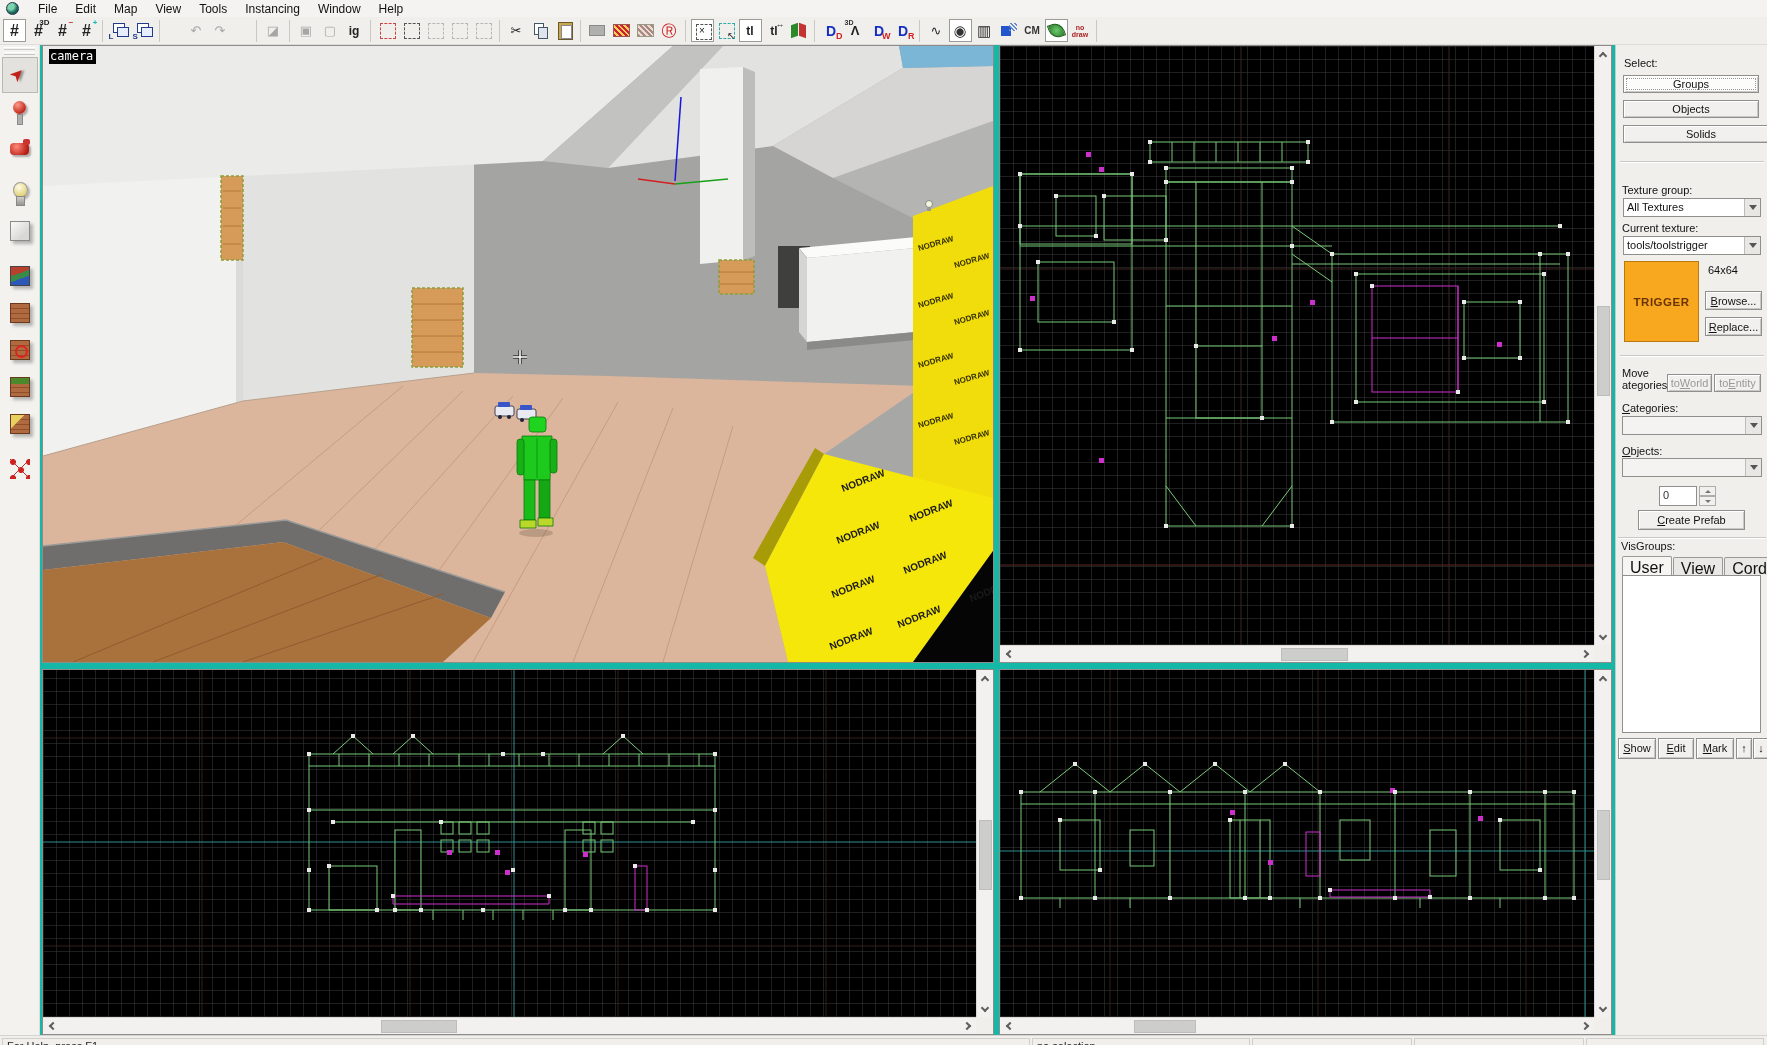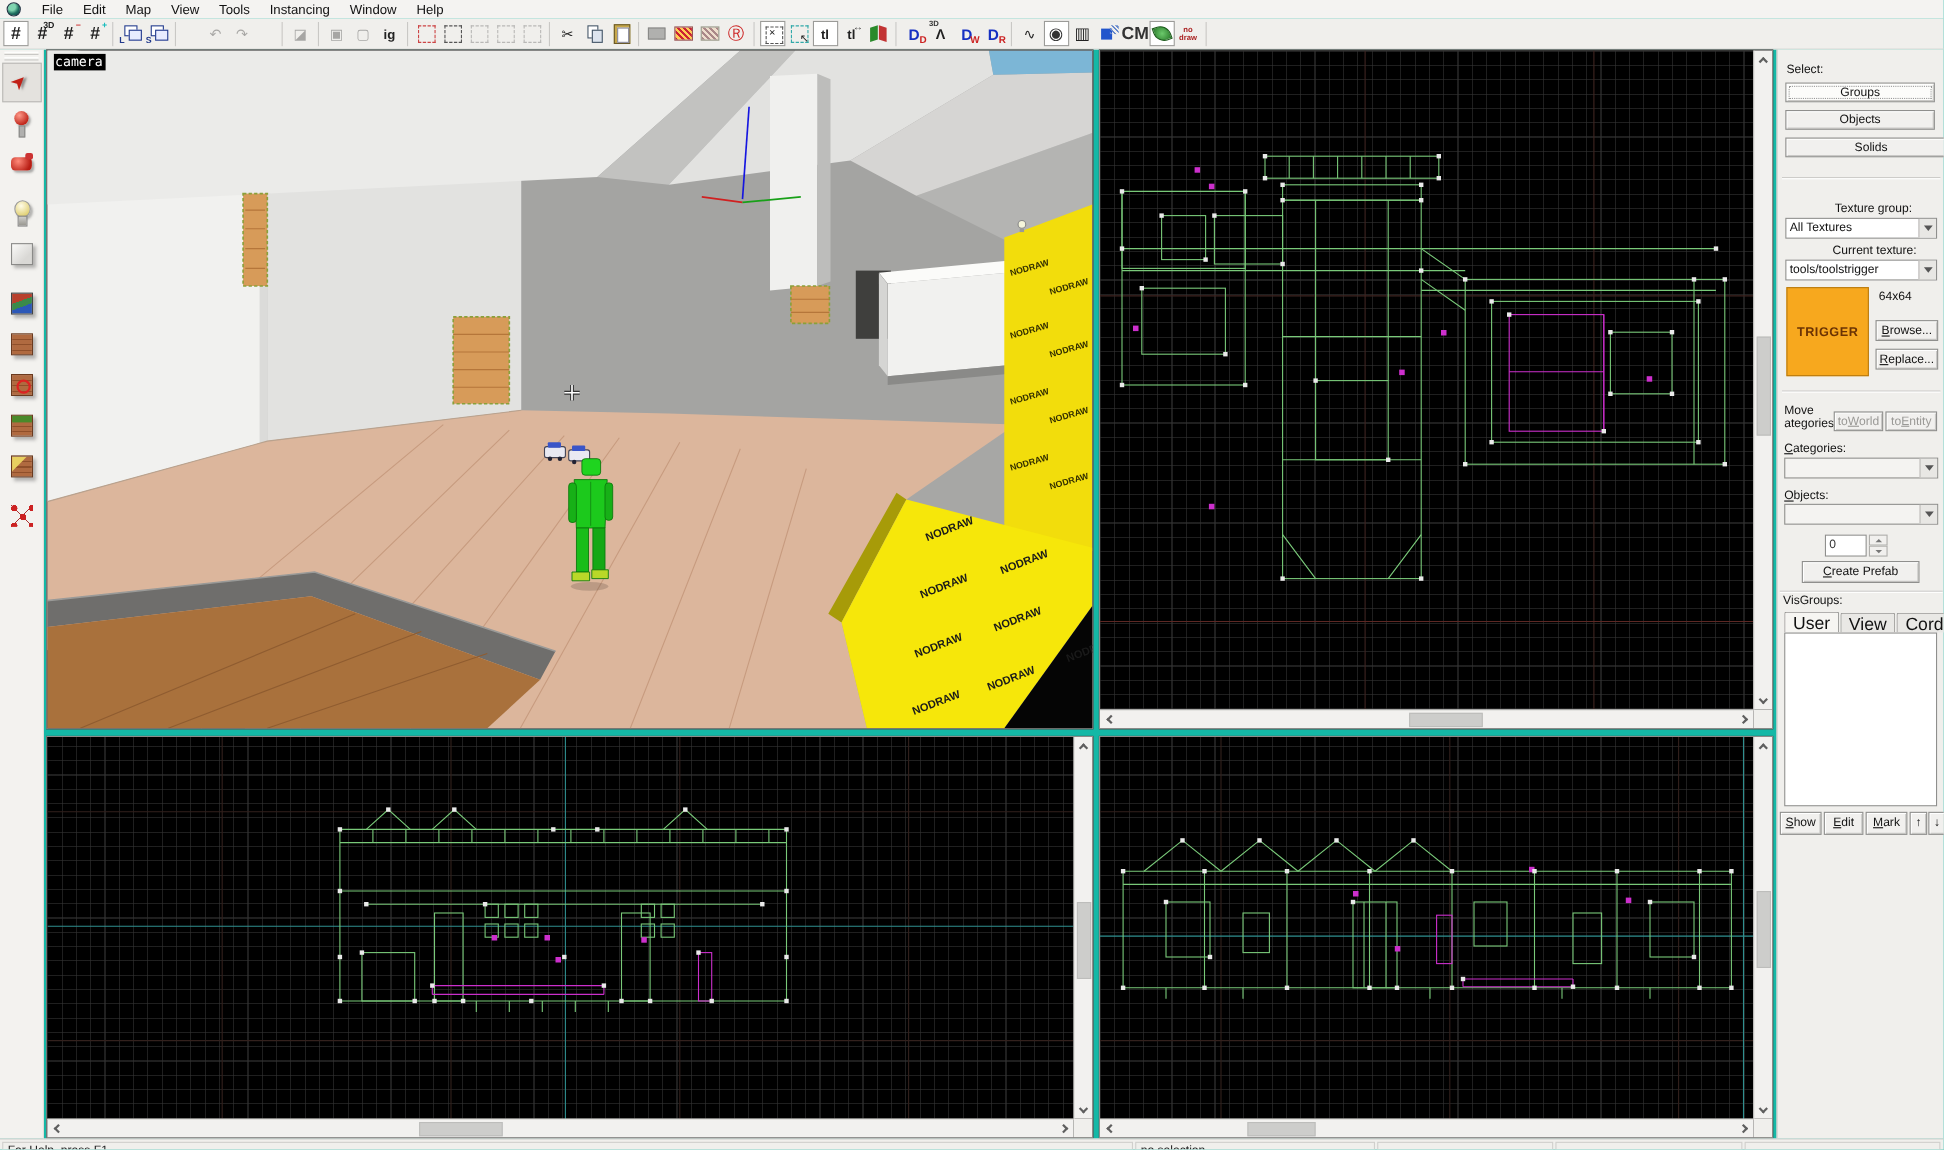--- a/index.html
+++ b/index.html
@@ -61,21 +61,21 @@
     background:#c23333; transform:skewY(18deg); }
   .tb.dblue .g { color:#1630c2; font-weight:bold; font-size:14px; }
   .tb.dblue .bd { color:#c22; font-size:9px; bottom:1px; top:auto; }
   .tb.zig .g { font-weight:bold; font-size:13px; }
   .tb.zig .bd { color:#333; font-size:7px; left:1px; right:auto; }
   .tb.sph .g { font-size:15px; color:#333; }
   .tb.hat .g { font-size:15px; }
   .tb.fadebox::before { content:""; position:absolute; left:4px; top:7px; width:10px; height:10px; background:#2255cc; }
   .tb.fadebox::after { content:""; position:absolute; right:3px; top:4px; width:8px; height:8px;
     background:repeating-linear-gradient(45deg,#68c 0 1.5px,#fff0 1.5px 3px); }
-  .tb.cm .g { font-size:16px; font-weight:bold; color:#333; }
+  .tb.cm .g { font-size:10px; font-weight:bold; color:#333; }
   .tb.leaf::before { content:""; width:13px; height:13px; background:radial-gradient(#6cc96c,#2a7a2a);
     border-radius:0 70% 0 70%; transform:rotate(-20deg); border:1px solid #1a5a1a; }
   .tb.nodraw { flex-direction:column; }
   .tb.nodraw .g, .tb.nodraw .bd { position:static; color:#a22; font-size:7px; font-weight:bold; line-height:1; }
 
   
   #toolcol { position:absolute; left:0; top:45px; width:40px; height:990px; background:#f3f2ef;
     border-right:1px solid #dddcd9; }
   .grip { height:3px; border-top:1px solid #fff; border-bottom:1px solid #c9c8c5; margin:2px 4px; }
   .tool { width:36px; height:36px; margin:1px auto; display:flex; align-items:center; justify-content:center;
@@ -850,28 +850,28 @@
     <div class="sbcorner"></div>
   </div>
 
   <div id="sidepanel">
     <span class="lbl" style="left:8px;top:12px;">Select:</span>
     <button class="wbtn def" style="left:7px;top:30px;width:136px;height:18px;">Groups</button>
     <button class="wbtn" style="left:7px;top:55px;width:136px;height:18px;">Objects</button>
     <button class="wbtn" style="left:7px;top:80px;width:156px;height:18px;">Solids</button>
     <div class="etch" style="left:4px;top:116px;width:144px;"></div>
 
-    <span class="lbl" style="left:6px;top:139px;margin-left:46px;">Texture group:</span>
+    <span class="lbl" style="left:6px;top:139px;">Texture group:</span>
     <div class="combo" style="left:7px;top:153px;width:138px;">
       <span class="combo-val">All Textures</span>
       <span class="combo-btn">
           <span class="arr"></span>
         </span>
     </div>
-    <span class="lbl" style="left:6px;top:177px;margin-left:44px;">Current texture:</span>
+    <span class="lbl" style="left:6px;top:177px;">Current texture:</span>
     <div class="combo" style="left:7px;top:191px;width:138px;">
       <span class="combo-val">tools/toolstrigger</span>
       <span class="combo-btn">
           <span class="arr"></span>
         </span>
     </div>
     <div class="texpreview">
       <span>TRIGGER</span>
     </div>
     <span class="lbl" style="left:92px;top:219px;">64x64</span>

